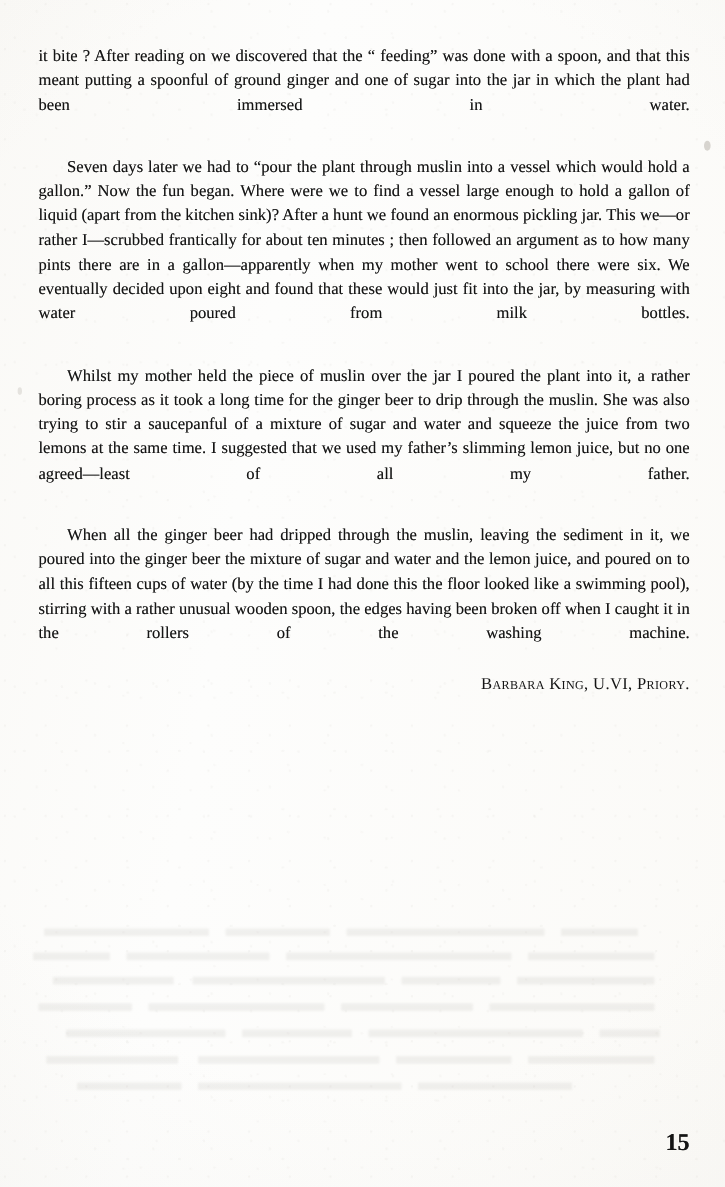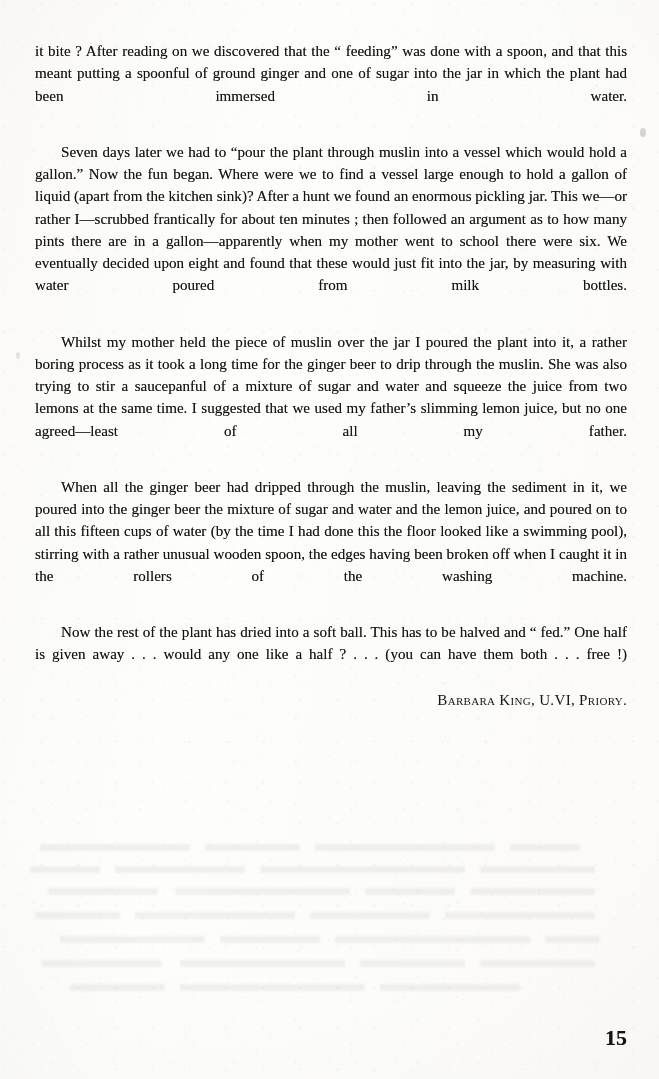--- a/index.html
+++ b/index.html
@@ -159,19 +159,18 @@
   </div>
 
   <div class="speck" style="left:640px; top:128px; width:6px; height:9px;"></div>
   <div class="speck" style="left:16px;  top:352px; width:4px; height:7px; opacity:.6;"></div>
 
   <div id="textblock">
     <p class="first">it bite ?   After reading on we discovered that the “ feeding” was done with a spoon, and that this meant putting a spoonful of ground ginger and one of sugar into the jar in which the plant had been immersed in water.</p>
     <p>Seven days later we had to “pour the plant through muslin into a vessel which would hold a gallon.”   Now the fun began.   Where were we to find a vessel large enough to hold a gallon of liquid (apart from the kitchen sink)?   After a hunt we found an enormous pickling jar.   This we—or rather I—scrubbed frantically for about ten minutes ;   then followed an argument as to how many pints there are in a gallon—apparently when my mother went to school there were six.   We eventually decided upon eight and found that these would just fit into the jar, by measuring with water poured from milk bottles.</p>
     <p>Whilst my mother held the piece of muslin over the jar I poured the plant into it, a rather boring process as it took a long time for the ginger beer to drip through the muslin.   She was also trying to stir a saucepanful of a mixture of sugar and water and squeeze the juice from two lemons at the same time.   I suggested that we used my father’s slimming lemon juice, but no one agreed—least of all my father.</p>
     <p>When all the ginger beer had dripped through the muslin, leaving the sediment in it, we poured into the ginger beer the mixture of sugar and water and the lemon juice, and poured on to all this fifteen cups of water (by the time I had done this the floor looked like a swimming pool), stirring with a rather unusual wooden spoon, the edges having been broken off when I caught it in the rollers of the washing machine.</p>
-    <p>Now the rest of the plant has dried into a soft ball.   This has to be halved and “ fed.”   One half is given away  .  .  .   would any one like a half ?  .  .  .   (you can have them both  .  .  .   free !)</p>
     <span class="sig"><span class="nm">Barbara King, U.VI, Priory.</span></span>
   </div>
 
   <div id="folio">15</div>
 
 </div>
 
 </body></html>

